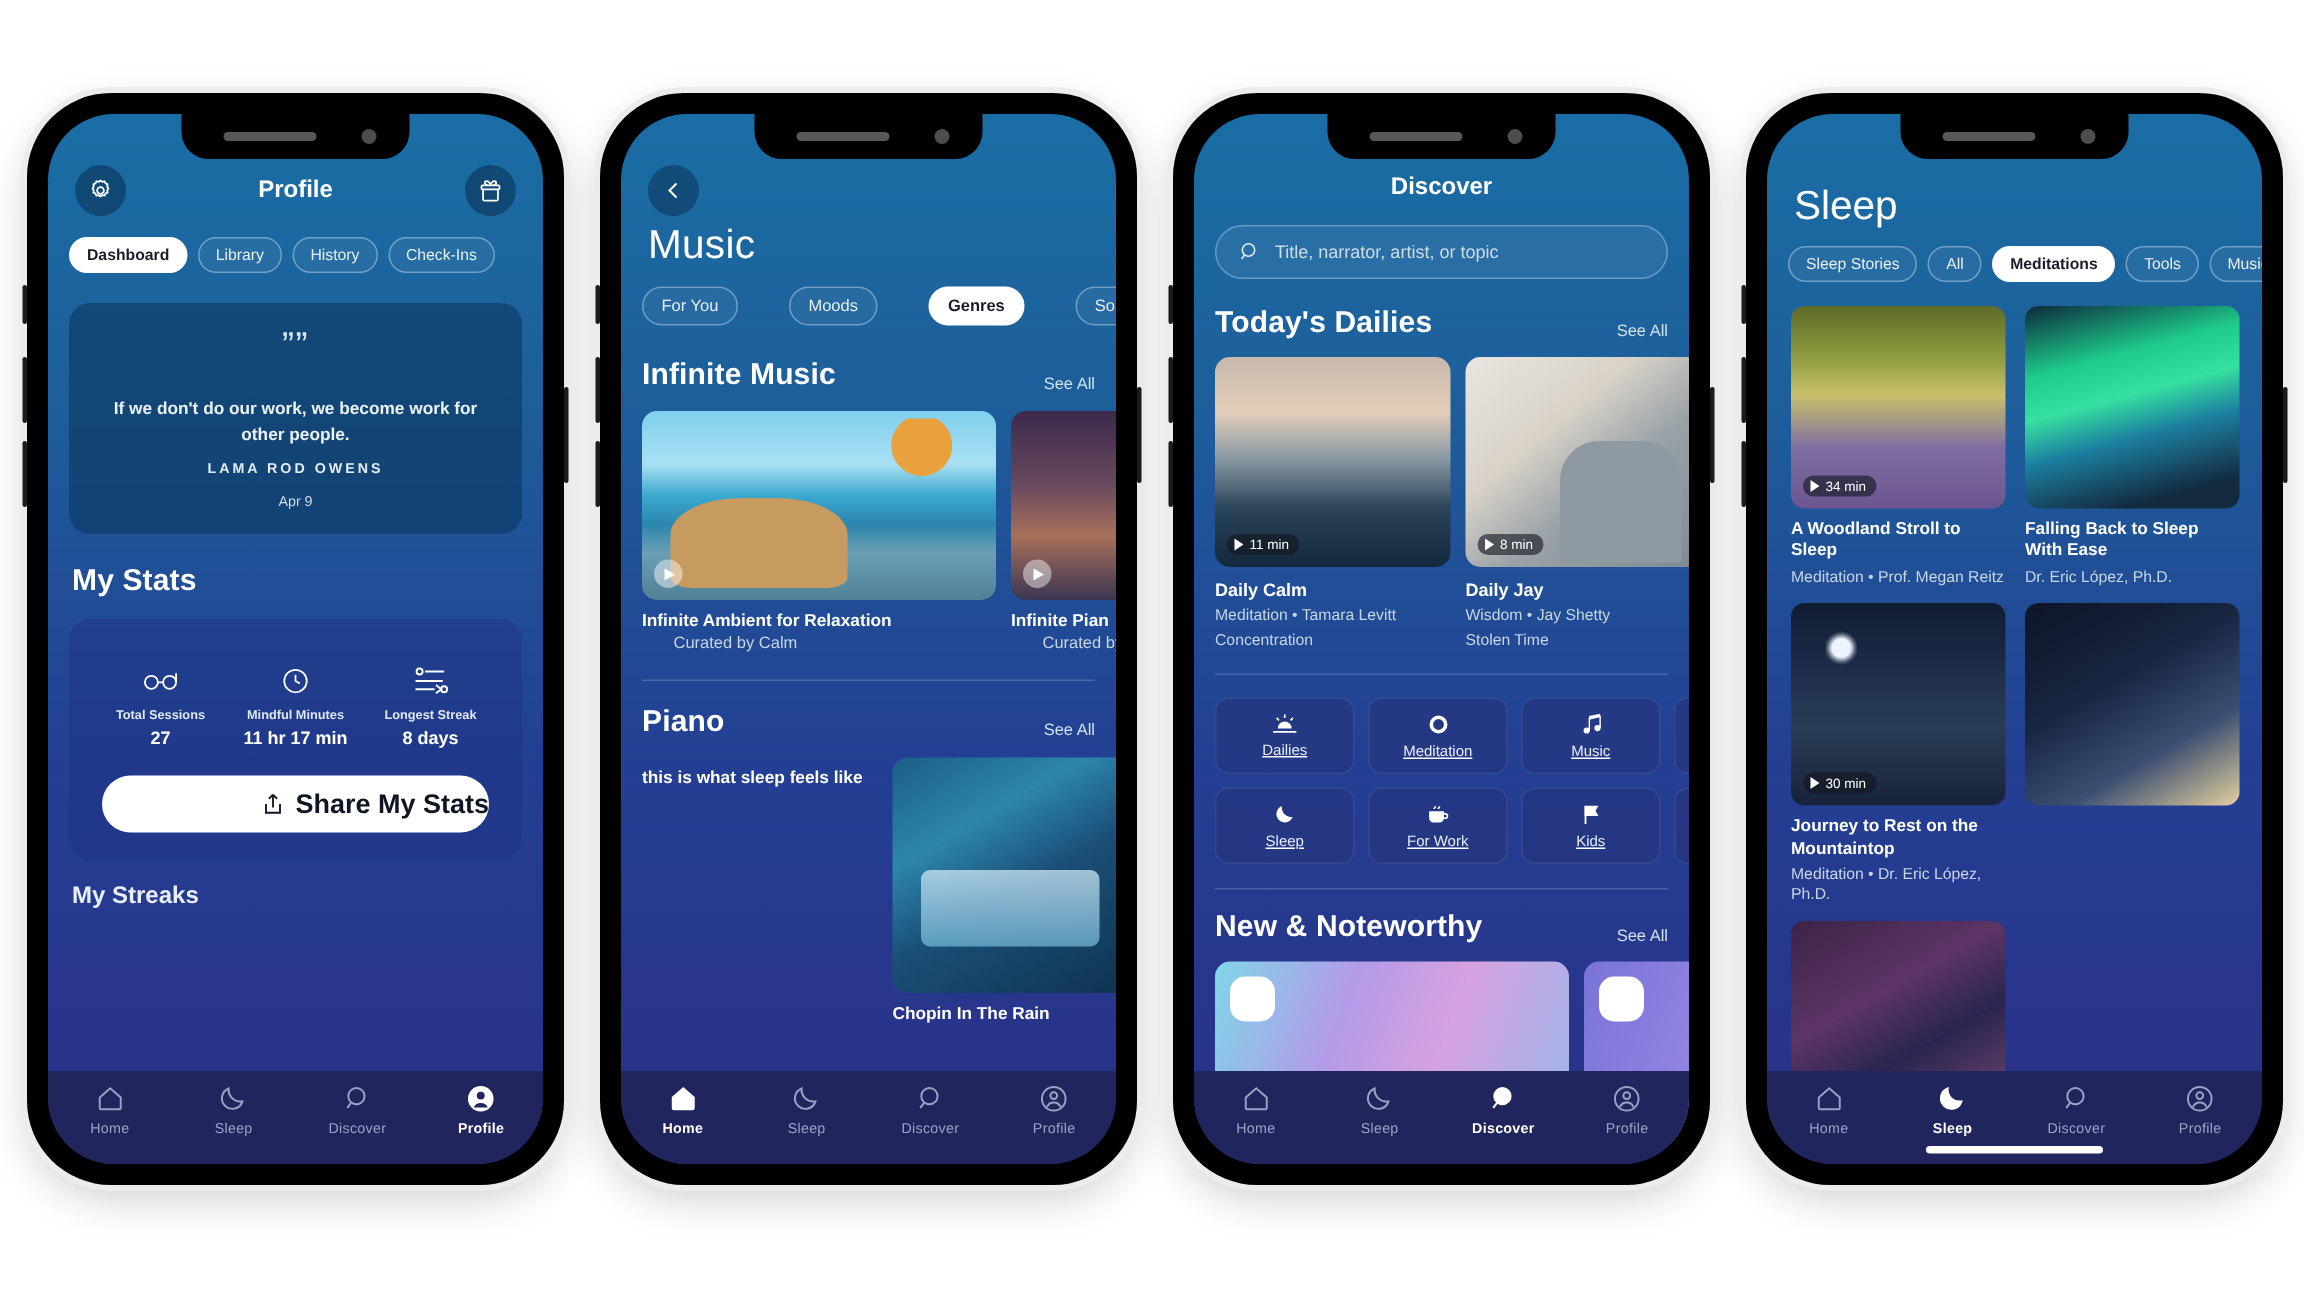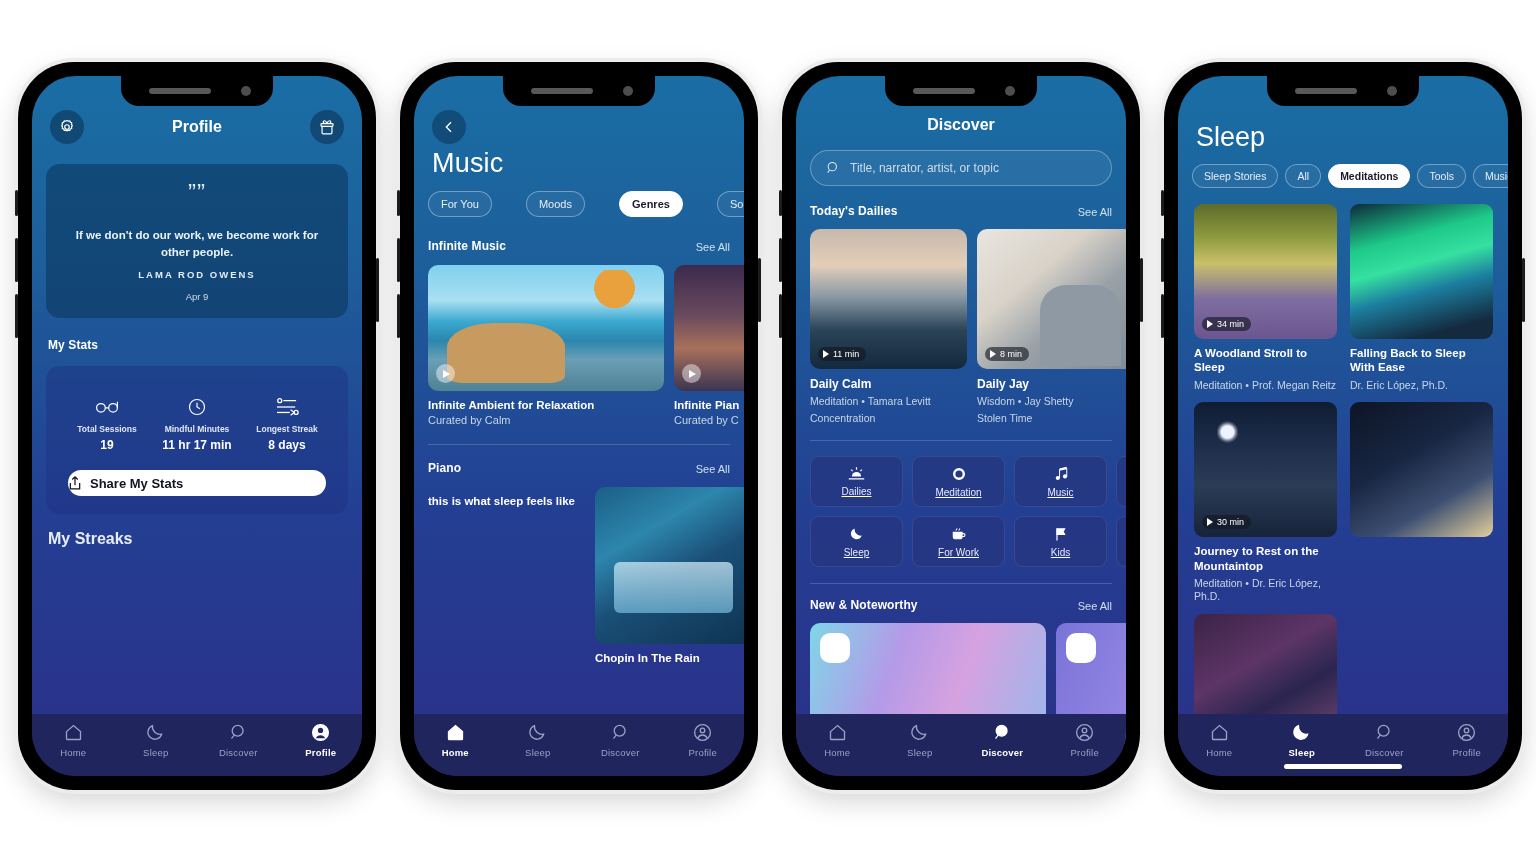--- a/index.html
+++ b/index.html
@@ -74,21 +74,21 @@
   .chiprow { display: flex; gap: 7px; padding: 0 14px; }
   .chip {
     border: 1px solid rgba(255,255,255,.35);
     border-radius: 14px; padding: 5px 11px;
     font-size: 10.5px; color: #e8eef6; white-space: nowrap;
     background: rgba(255,255,255,.05);
   }
   .chip.active { background: #fff; color: #1b1b2c; border-color: #fff; font-weight: 600; }
 
   .seeall { font-size: 11px; color: #cfe0ef; }
-  .sect-title { font-size: 12px; font-weight: 600; letter-spacing: .1px; }
+  .sect-title { font-size: 20px; font-weight: 600; letter-spacing: .1px; }
   .sect-head { display:flex; align-items:flex-end; justify-content: space-between; }
   .divider { height:1px; background: rgba(255,255,255,.18); }
 
   
   .dur {
     position: absolute; left: 8px; bottom: 8px;
     background: rgba(20,22,34,.62); border-radius: 9px;
     padding: 2px 7px 2px 5px; font-size: 9px; color: #fff;
     display: flex; align-items: center; gap: 4px;
   }
@@ -116,35 +116,35 @@
   .qauthor { font-size: 9.5px; letter-spacing: 2px; font-weight: 700; margin-top: 9px; color:#e3edf6;}
   .qdate { font-size: 9.5px; margin-top: 11px; color: #cfdcea; }
   .stats-card { margin: 14px 14px 0; background: rgba(31,49,128,.45); border-radius: 14px; padding: 16px 16px 18px; }
   .badge-wrap { display:flex; justify-content:center; }
   .stats-row { display:flex; margin-top: 14px; }
   .stat { flex:1; text-align:center; }
   .stat .sicon { height: 22px; display:flex;align-items:center;justify-content:center; }
   .stat .slabel { font-size: 8.5px; margin-top: 6px; color:#dfe7f5; font-weight:600; }
   .stat .svalue { font-size: 12px; margin-top: 4px; font-weight: 700; }
   .share-btn {
-    margin: 18px 6px 0; height: 26px; border-radius: 20px; background:#fff; color:#101523;
-    display:flex;align-items:center;justify-content:flex-start;gap:8px;font-size:13px;font-weight:700;
+    margin: 18px 6px 0; height: 38px; border-radius: 20px; background:#fff; color:#101523;
+    display:flex;align-items:center;justify-content:flex-end;gap:8px;font-size:18px;font-weight:700;
   }
   .streak-peek { font-size: 16px; font-weight: 600; margin: 16px 0 0 16px; color:#e8eef8; }
 
   
   .p2-back { width:34px;height:34px;border-radius:50%;background:rgba(10,45,80,.5);display:flex;align-items:center;justify-content:center;margin:34px 0 0 18px; }
   .p2-title { font-size: 27px; font-weight: 400; margin: 4px 0 0 18px; letter-spacing:.2px;}
   .p2-chips { margin-top: 12px; padding-bottom: 12px; gap: 34px; }
   .p2-chips .chip { font-size: 11px; padding: 6px 12px; }
   .tile-row { display:flex; gap:10px; padding: 0 14px; }
   .tile-wide { width: 236px; flex: 0 0 236px; }
   .tile-wide .art { width:100%; height: 126px; border-radius: 10px; position: relative; overflow:hidden; }
   .tile-title { font-size: 11.5px; font-weight: 700; margin-top: 8px; }
-  .tile-sub { font-size: 11px; color:#c7d6e6; margin-top: 3px; }
+  .tile-sub { font-size: 11px; color:#c7d6e6; margin-top: 3px; margin-left: 21px; }
   .tile-sq { width: 157px; flex: 0 0 157px; }
   .tile-sq .art { width: 157px; height: 157px; border-radius: 10px; position:relative; overflow:hidden; }
 
   
   .p3-title { text-align:center; font-size: 16px; font-weight: 600; padding-top: 40px; }
   .search {
     margin: 16px 14px 0; height: 36px; border-radius: 18px;
     border: 1px solid rgba(255,255,255,.3); background: rgba(255,255,255,.06);
     display:flex; align-items:center; gap:9px; padding: 0 14px;
   }
@@ -217,20 +217,26 @@
             <div class="p1-title">Profile</div>
             <div class="circbtn">
               <svg width="18" height="19" viewBox="0 0 24 24" fill="none" stroke="#fff" stroke-width="1.6">
                 <path d="M9.5 6.5c-1.6 0-2.6-1-2.6-2 0-.9.7-1.5 1.6-1.5 1.6 0 3 2 3.5 3.5M14.5 6.5c1.6 0 2.6-1 2.6-2 0-.9-.7-1.5-1.6-1.5-1.6 0-3 2-3.5 3.5"></path>
                 <rect x="4" y="6.8" width="16" height="3.6" rx="1"></rect>
                 <path d="M5.4 10.6V19a1.4 1.4 0 001.4 1.4h10.4A1.4 1.4 0 0018.6 19v-8.4"></path>
               </svg>
             </div>
           </div>
 
+          <div class="chiprow" style="margin-top:14px;">
+            <div class="chip active">Dashboard</div>
+            <div class="chip">Library</div>
+            <div class="chip">History</div>
+            <div class="chip">Check-Ins</div>
+          </div>
 
           <div class="quote-card">
             <div class="qmark">””</div>
             <div class="qtext">If we don't do our work, we become work for other people.</div>
             <div class="qauthor">LAMA ROD OWENS</div>
             <div class="qdate">Apr 9</div>
           </div>
 
           <div class="sect-title" style="margin:20px 0 0 16px;">My Stats</div>
 
@@ -238,21 +244,21 @@
             <div class="stats-row">
               <div class="stat">
                 <div class="sicon">
                   <svg width="26" height="16" viewBox="0 0 30 16" fill="none" stroke="#fff" stroke-width="1.4">
                     <circle cx="8" cy="9" r="5"></circle>
                       <circle cx="22" cy="9" r="5"></circle>
                       <path d="M13 9h4M27 9V2"></path>
                   </svg>
                 </div>
                 <div class="slabel">Total Sessions</div>
-                <div class="svalue">19</div>
+                <div class="svalue">27</div>
               </div>
               <div class="stat">
                 <div class="sicon">
                   <svg width="20" height="20" viewBox="0 0 24 24" fill="none" stroke="#fff" stroke-width="1.4">
                     <circle cx="12" cy="12" r="9"></circle>
                       <path d="M12 7v5l3.5 2"></path>
                   </svg>
                 </div>
                 <div class="slabel">Mindful Minutes</div>
                 <div class="svalue">11 hr 17 min</div>

